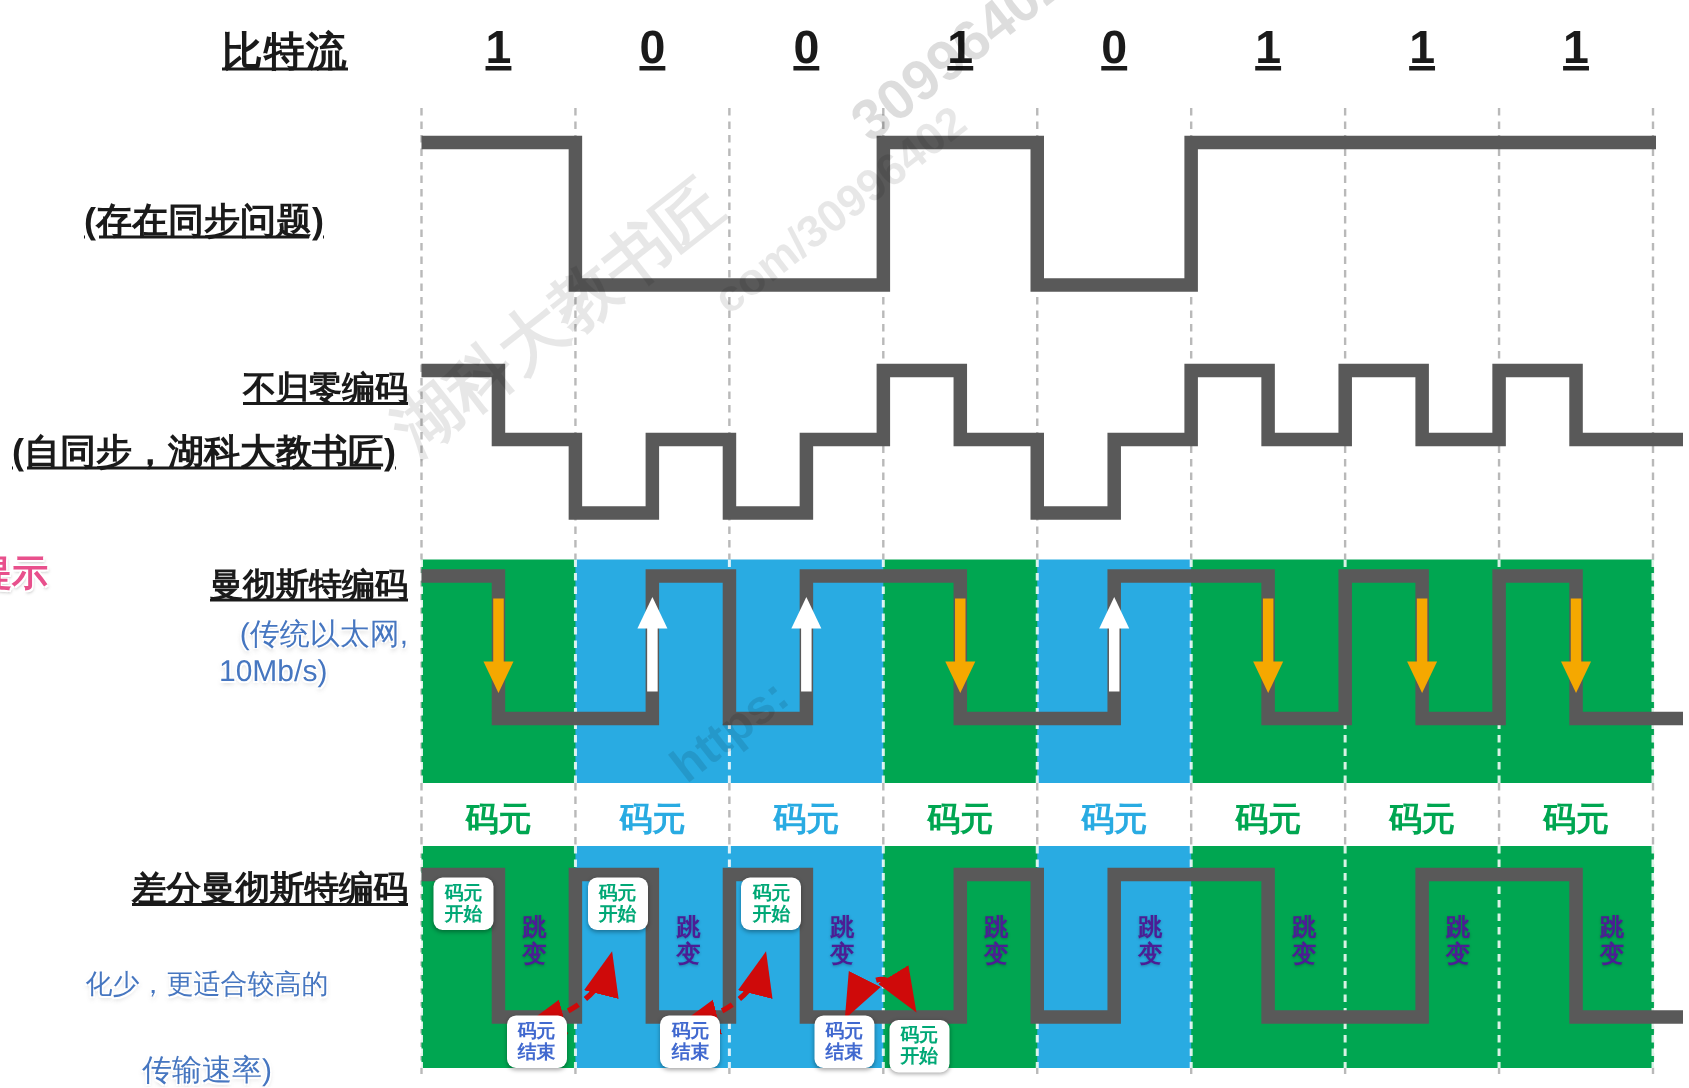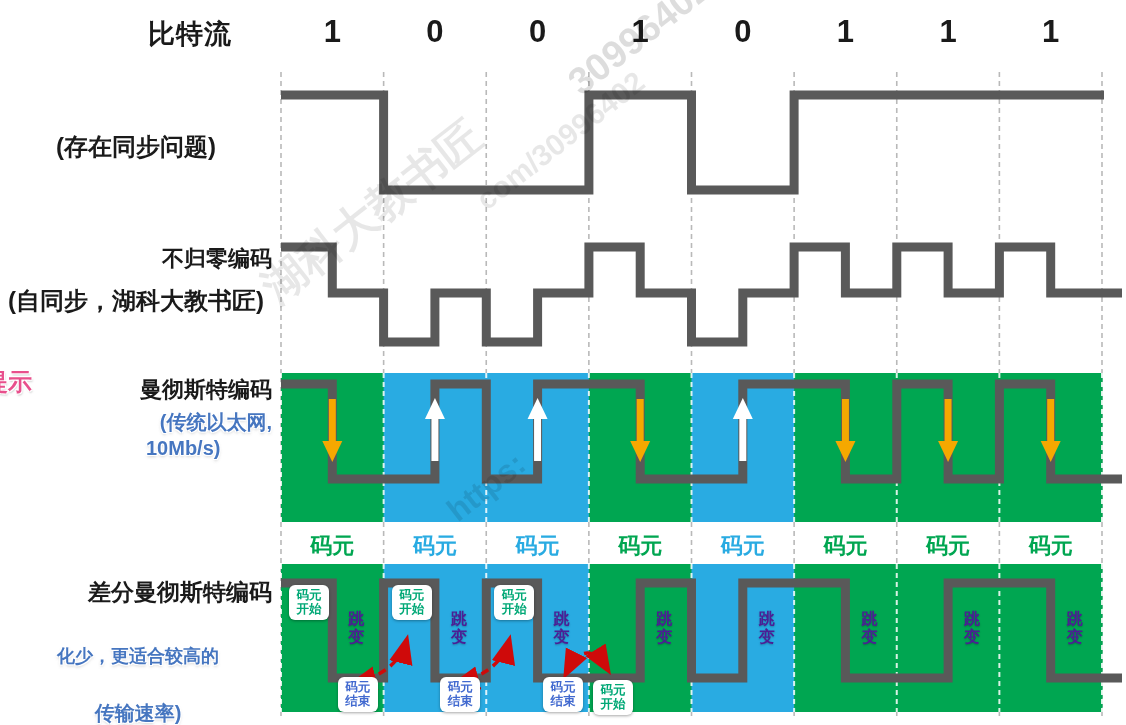--- a/index.html
+++ b/index.html
@@ -3,27 +3,27 @@
 <meta charset="utf-8">
 <style>
   html,body{margin:0;padding:0;background:#ffffff;}
   #stage{
     position:relative;width:1126px;height:725px;overflow:hidden;
     font-family:"Liberation Sans","DejaVu Sans",sans-serif;
     background:#ffffff;
   }
   #diagram-svg{position:absolute;left:0;top:0;}
   .abs{position:absolute;}
-  .blk{color:#1a1a1a;font-weight:bold;}
+  .blk{color:#1a1a1a;font-weight:bold;text-decoration:underline;}
   .bitlabel{font-size:27px;letter-spacing:1px;}
   .bitval{font-size:31px;font-weight:800;transform:translateX(-50%);}
   .rowtitle{left:0;width:272px;text-align:right;font-size:22px;}
   .rowsub{left:0;width:272px;text-align:center;font-size:24px;}
   .bluetxt{
-    color:#4676c0;font-weight:bold;
+    color:#4676c0;font-weight:normal;
     text-shadow:-1px -1px 0 #fff,1px -1px 0 #fff,-1px 1px 0 #fff,1px 1px 0 #fff,0 2px 3px rgba(120,120,120,.35);
   }
   .hint{
     color:#e8508c;font-weight:bold;font-size:24px;
     text-shadow:-1px -1px 0 #fff,1px -1px 0 #fff,-1px 1px 0 #fff,1px 1px 0 #fff,1px 2px 2px rgba(120,120,120,.4);
   }
   .cellword{font-size:22px;font-weight:bold;transform:translateX(-50%);}
   .jump{
     width:20px;font-size:16px;font-weight:bold;color:#4c1d95;line-height:1.15;
     text-align:center;word-break:break-all;

